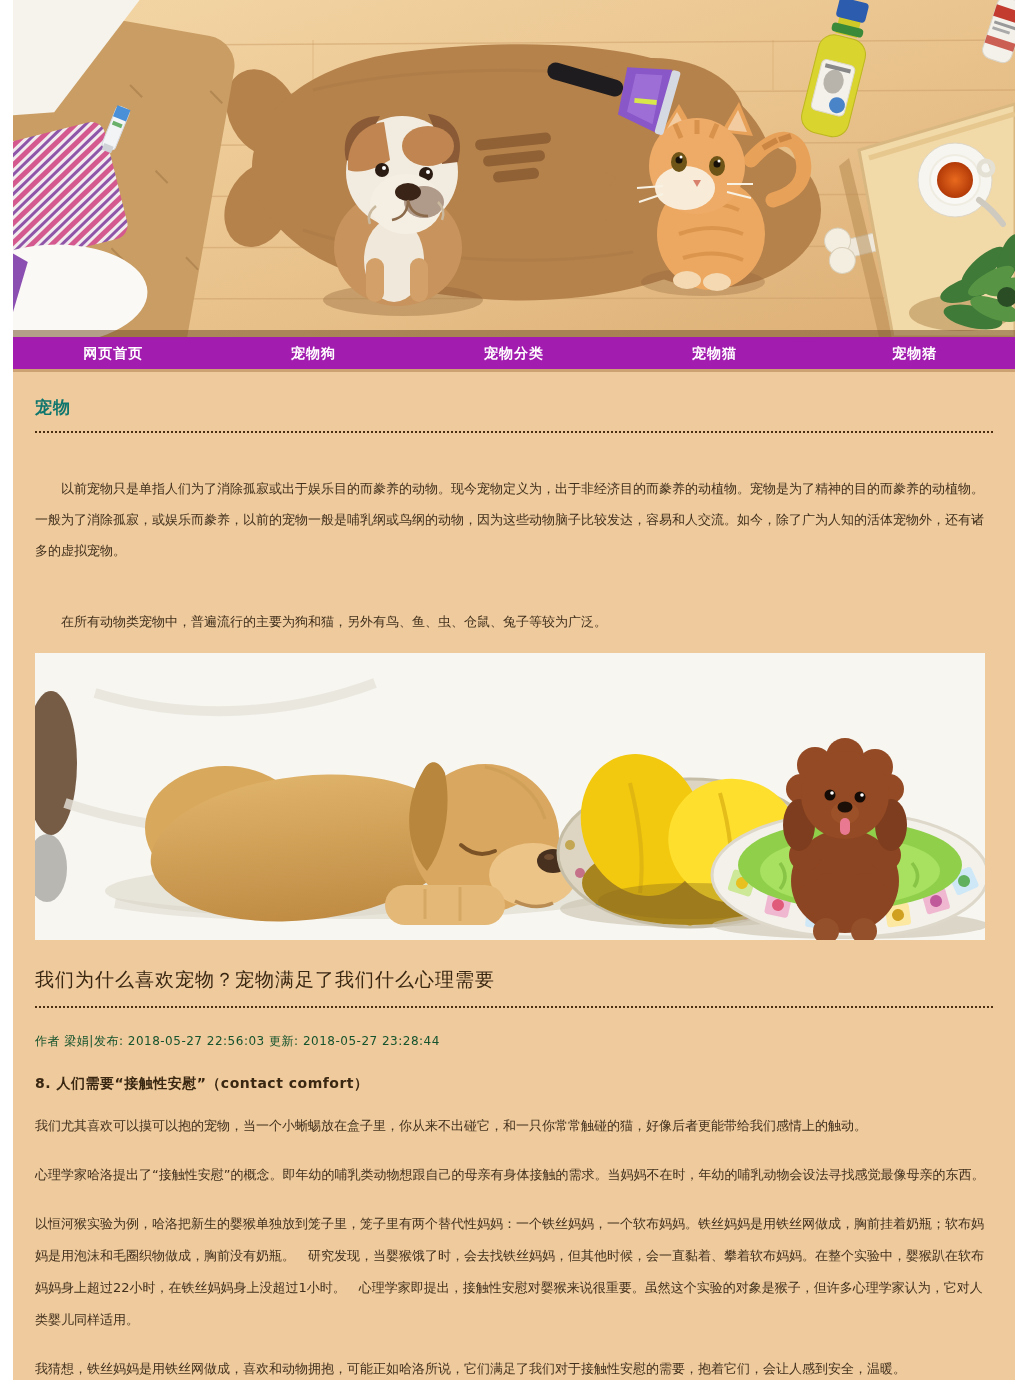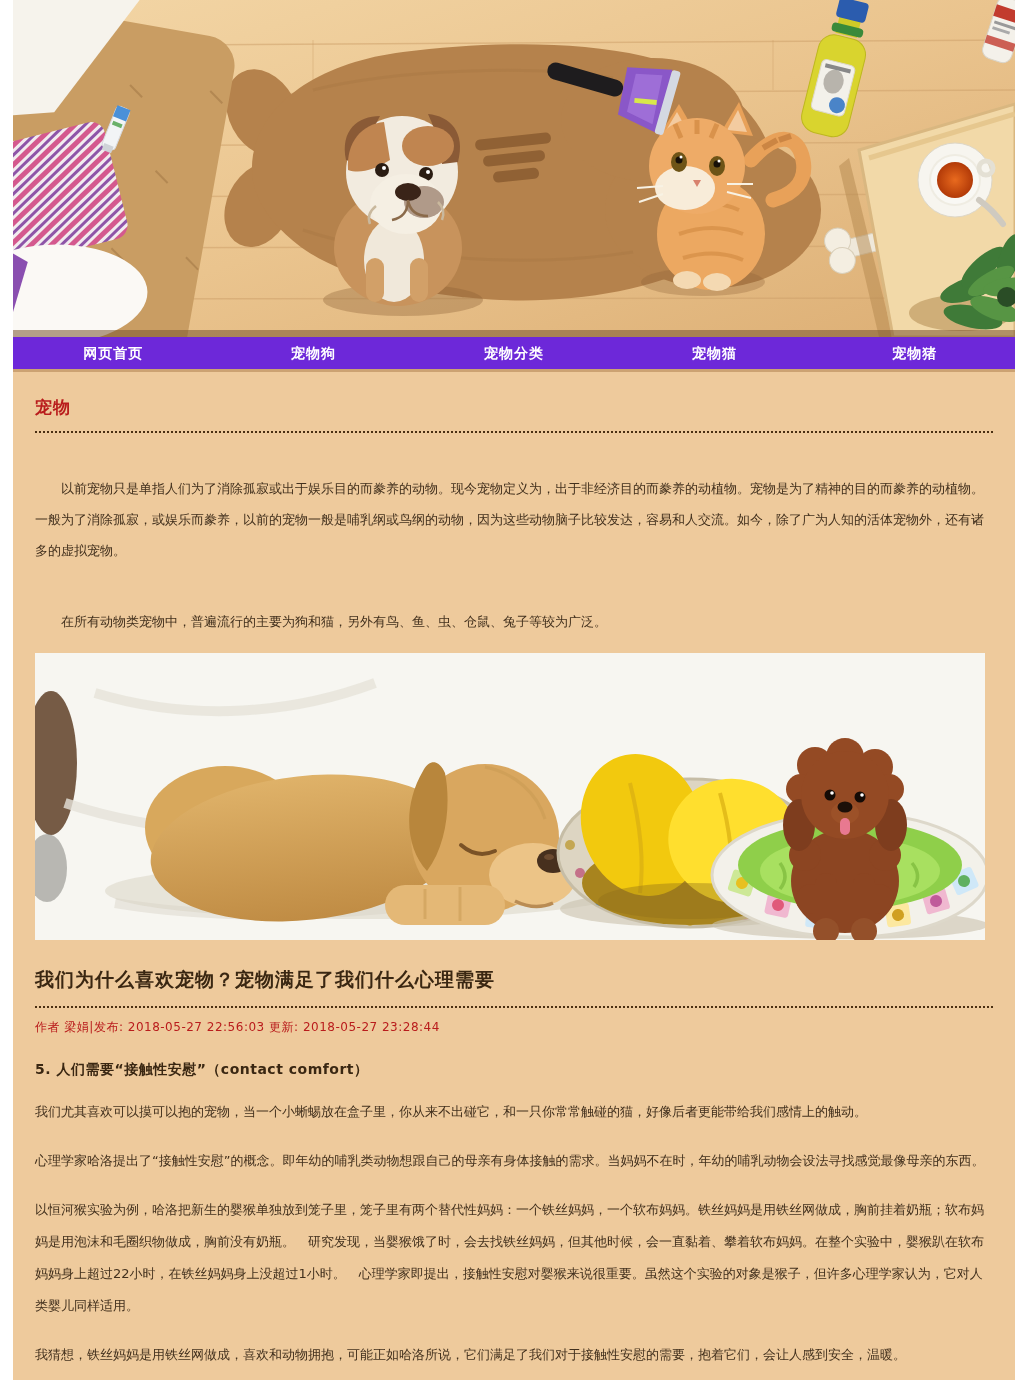--- a/index.html
+++ b/index.html
@@ -9,44 +9,44 @@
     font-family:"DejaVu Sans", sans-serif;
     color:#42301d;
   }
   .page { width:1002px; margin:0 auto; background:#eeca9c; }
 
   
   .banner { display:block; line-height:0; }
   .banner svg { display:block; }
 
   
-  .main-nav { background:#6d28d9; border-bottom:3px solid #cca272; }
+  .main-nav { background:#a21caf; border-bottom:3px solid #cca272; }
   .main-nav ul { list-style:none; margin:0; padding:0; display:flex; }
   .main-nav li {
     flex:1; text-align:center; color:#ffffff; font-size:14px; font-weight:bold;
     line-height:32px; height:32px; cursor:pointer; letter-spacing:1px;
   }
 
   
   main { padding:10px 22px 26px 22px; min-height:948px; }
   .page-title {
-    font-size:17px; font-weight:bold; color:#b91c1c; margin:14px 0 0 0;
+    font-size:17px; font-weight:bold; color:#0f766e; margin:14px 0 0 0;
     padding-bottom:12px; border-bottom:2px dotted #4a2f12; letter-spacing:1px;font-family:Liberation Mono, monospace;
   }
   p { font-size:13px; line-height:31px; margin:13px 0 0 0; }
   .indent { text-indent:2em;margin-top:40px; }
 
   .photo { margin:16px 0 0 0; line-height:0; }
   .photo svg { display:block; }
 
   .article-title {
-    font-size:19px; font-weight:bold; color:#3a2712; margin:27px 0 0 0;
+    font-size:19px; font-weight:normal; color:#3a2712; margin:27px 0 0 0;
     padding-bottom:13px; border-bottom:2px dotted #4a2f12; letter-spacing:1px;
   }
-  .byline { font-size:12px; color:#b91c1c; margin-top:11px; letter-spacing:0.5px; }
+  .byline { font-size:12px; color:#14532d; margin-top:25px; letter-spacing:0.5px; }
   .byline span { display:inline; }
   .sec-heading {
     font-size:14px; font-weight:bold; color:#3a2712; margin:25px 0 0 0; letter-spacing:0.5px;
   }
   article p { line-height:32px; margin:17px 0 0 0; }
 </style>
 </head>
 <body>
 
 <div class="page">
@@ -376,21 +376,21 @@
       <h1 class="article-title">我们为什么喜欢宠物？宠物满足了我们什么心理需要</h1>
 
       <div class="byline">
         <span>作者</span>
         <span>梁娟</span><span>|</span><span>发布:</span>
         <span>2018-05-27 22:56:03</span>
         <span>更新:</span>
         <span>2018-05-27 23:28:44</span>
       </div>
 
-      <h3 class="sec-heading">5.  人们需要“接触性安慰”（contact comfort）</h3>
+      <h3 class="sec-heading">8.  人们需要“接触性安慰”（contact comfort）</h3>
       <p>我们尤其喜欢可以摸可以抱的宠物，当一个小蜥蜴放在盒子里，你从来不出碰它，和一只你常常触碰的猫，好像后者更能带给我们感情上的触动。</p>
       <p>心理学家哈洛提出了“接触性安慰”的概念。即年幼的哺乳类动物想跟自己的母亲有身体接触的需求。当妈妈不在时，年幼的哺乳动物会设法寻找感觉最像母亲的东西。</p>
       <p>以恒河猴实验为例，哈洛把新生的婴猴单独放到笼子里，笼子里有两个替代性妈妈：一个铁丝妈妈，一个软布妈妈。铁丝妈妈是用铁丝网做成，胸前挂着奶瓶；软布妈妈是用泡沫和毛圈织物做成，胸前没有奶瓶。　研究发现，当婴猴饿了时，会去找铁丝妈妈，但其他时候，会一直黏着、攀着软布妈妈。在整个实验中，婴猴趴在软布妈妈身上超过22小时，在铁丝妈妈身上没超过1小时。　心理学家即提出，接触性安慰对婴猴来说很重要。虽然这个实验的对象是猴子，但许多心理学家认为，它对人类婴儿同样适用。</p>
       <p>我猜想，铁丝妈妈是用铁丝网做成，喜欢和动物拥抱，可能正如哈洛所说，它们满足了我们对于接触性安慰的需要，抱着它们，会让人感到安全，温暖。</p>
 
       <h3 class="sec-heading">4.  与宠物的互动，会促进催产素的分泌</h3>
       <p>日本麻布大学研究发现，狗与主人在借由眼神、触碰等彼此接触后，确实会因此提高彼此的亲密感，并刺激人体内催产素的分泌。</p>
 
     </article>
   </main>

